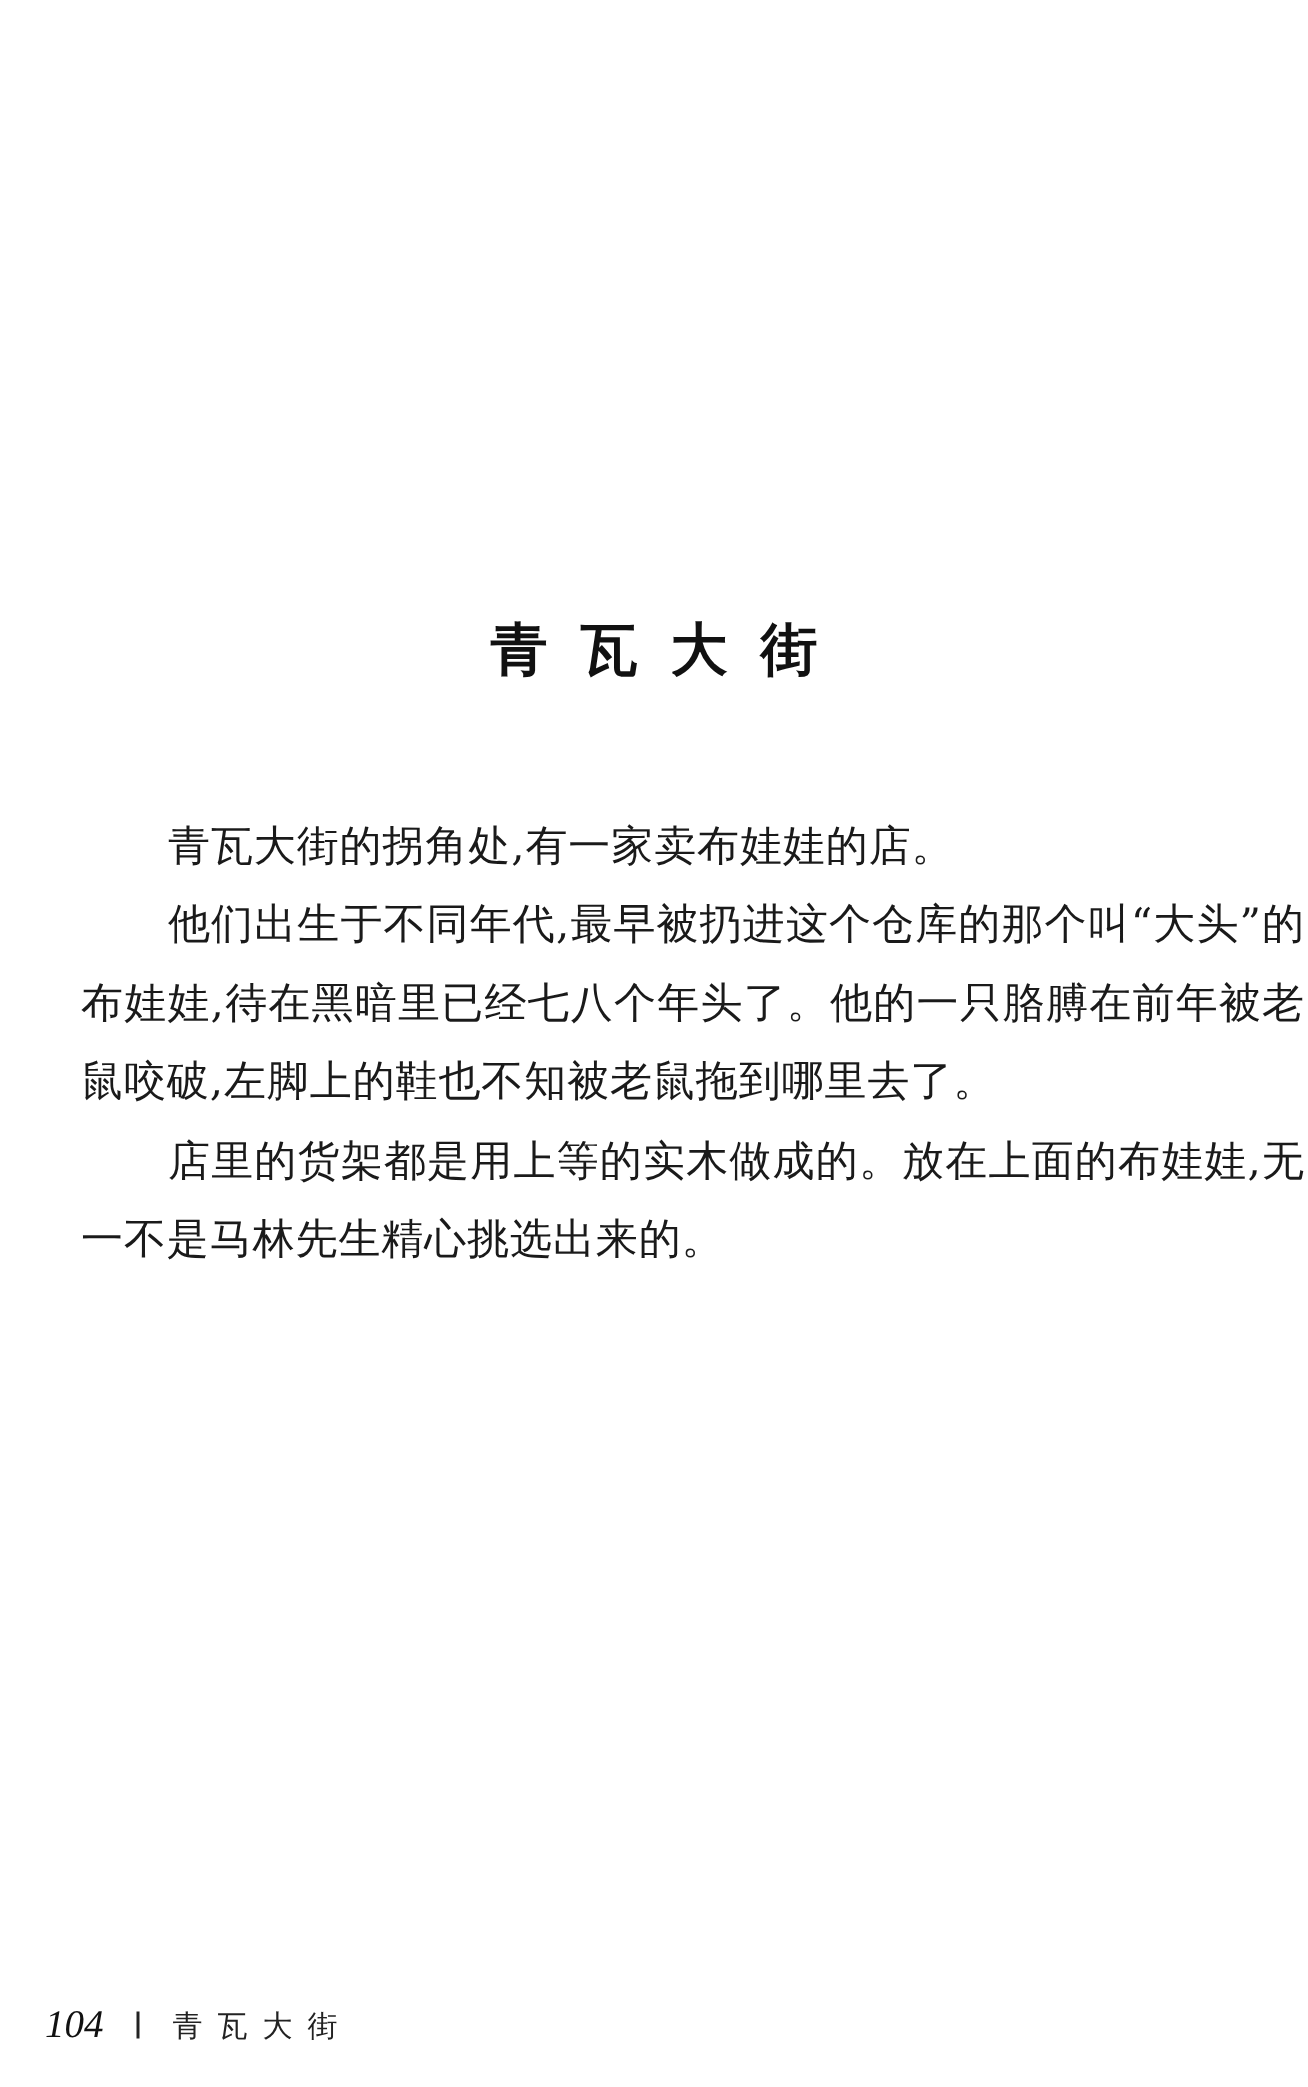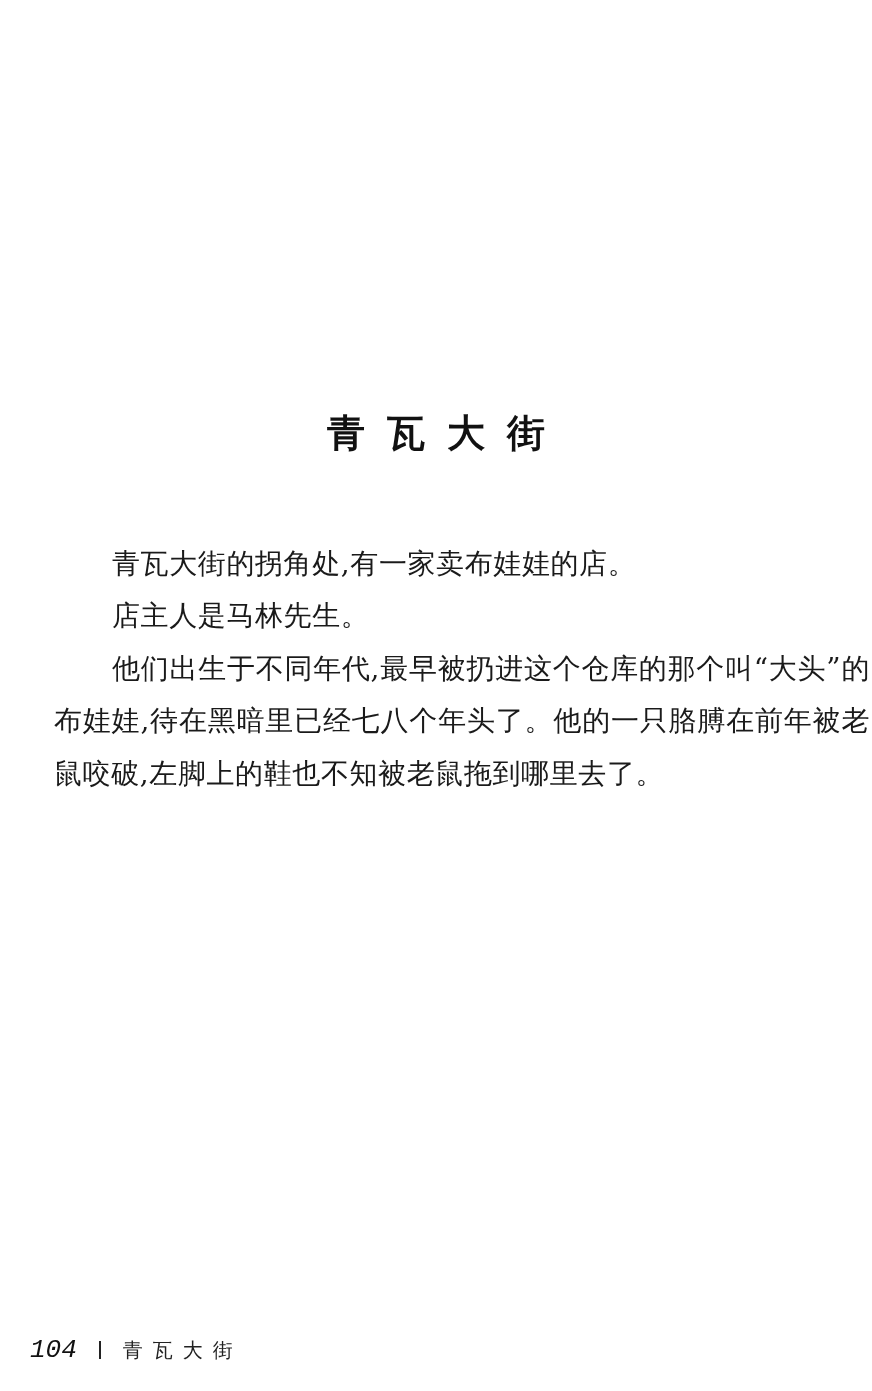--- a/index.html
+++ b/index.html
@@ -17,37 +17,37 @@
   .body-text {
     position: absolute; left: 28px; top: 538px; width: 816px;
     font-size: 28px; line-height: 52.4px; letter-spacing: 0.6px; margin-left: 26px;
   }
   .body-text p { margin: 0; text-indent: 58px; text-align: justify; }
   .footer {
     position: absolute; left: 30px; top: 1332px; height: 36px;
     display: flex; align-items: center;
   }
   .page-num {
-    font-family: Liberation Mono, monospace; font-style: italic;
+    font-family: Liberation Serif, serif; font-style: italic;
     font-size: 26px; color: #111;
   }
   .divider { width: 2px; height: 18px; background: #222; margin: 0 22px 0 22px; }
   .running-title {
     font-family: "DejaVu Sans", "Liberation Sans", sans-serif;
     font-size: 20px; letter-spacing: 10px; color: #222;
   }
 </style>
 </head>
 <body>
 
 <h1 class="title">青瓦大街</h1>
 
 <div class="body-text">
   <p>青瓦大街的拐角处,有一家卖布娃娃的店。</p>
-  <p>店主人是马林先生。</p>
   <p>他们出生于不同年代,最早被扔进这个仓库的那个叫“大头”的布娃娃,待在黑暗里已经七八个年头了。他的一只胳膊在前年被老鼠咬破,左脚上的鞋也不知被老鼠拖到哪里去了。</p>
+  <p>店里的货架都是用上等的实木做成的。放在上面的布娃娃,无一不是马林先生精心挑选出来的。</p>
 </div>
 
 <div class="footer">
   <span class="page-num">104</span>
   <span class="divider"></span>
   <span class="running-title">青瓦大街</span>
 </div>
 
 </body></html>

